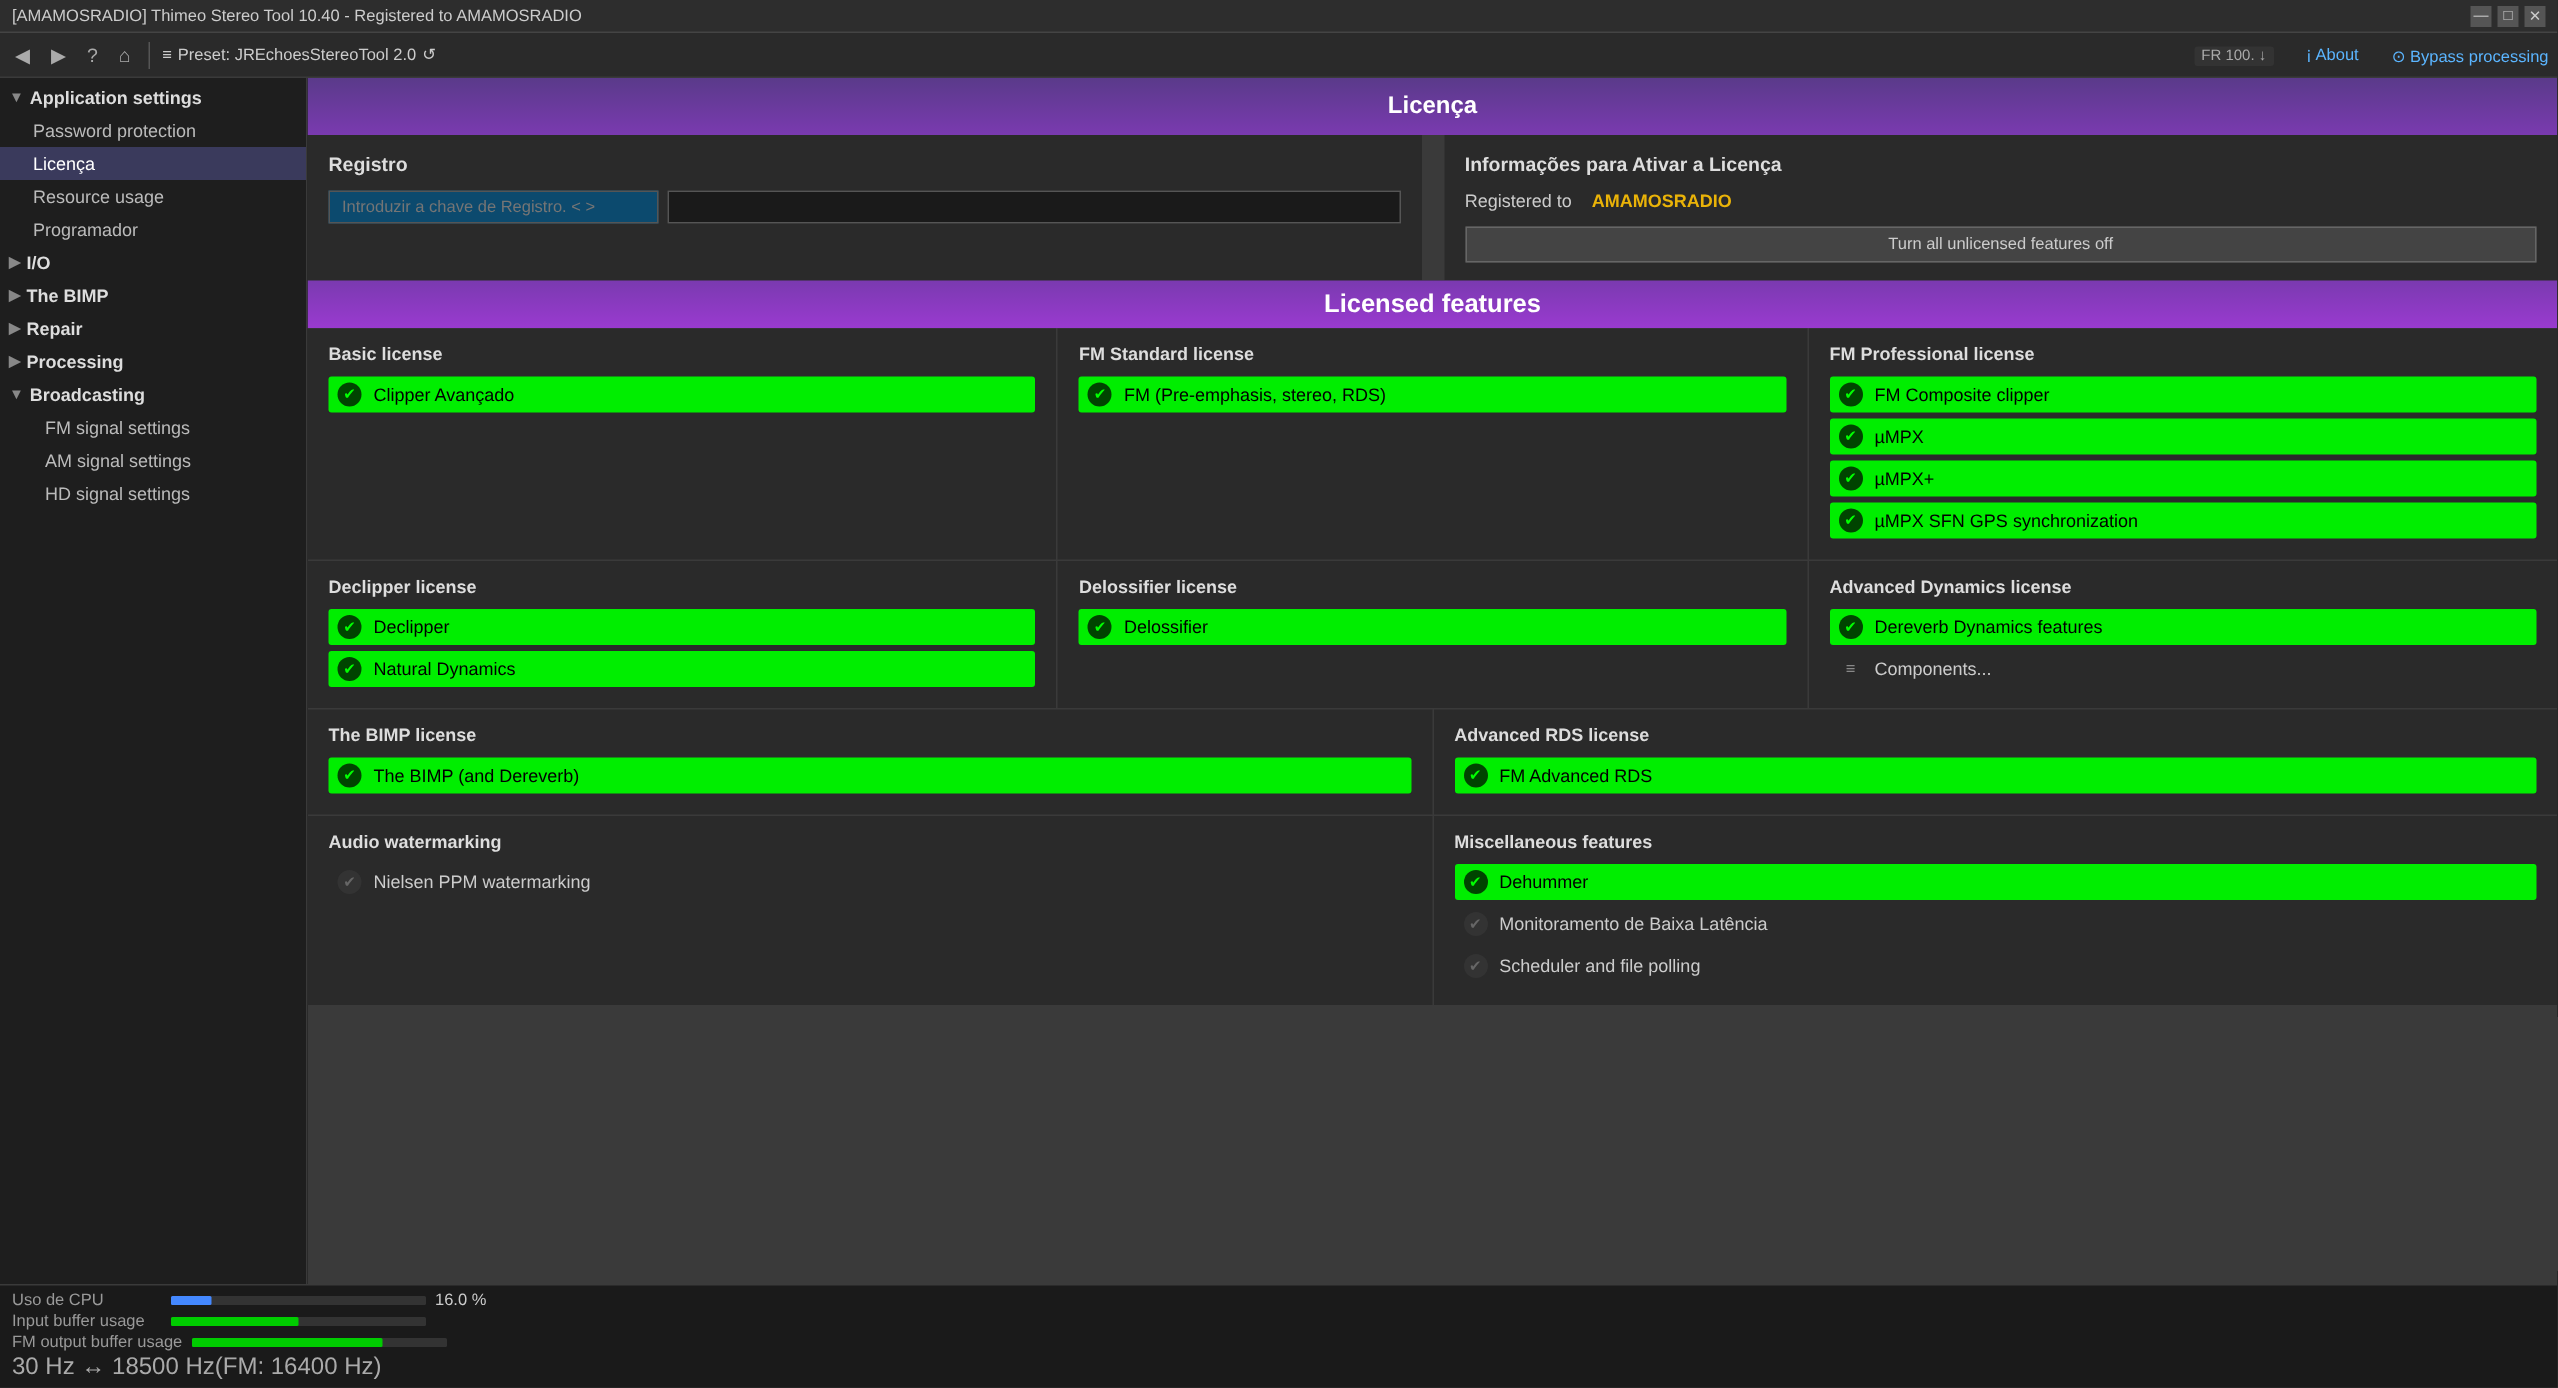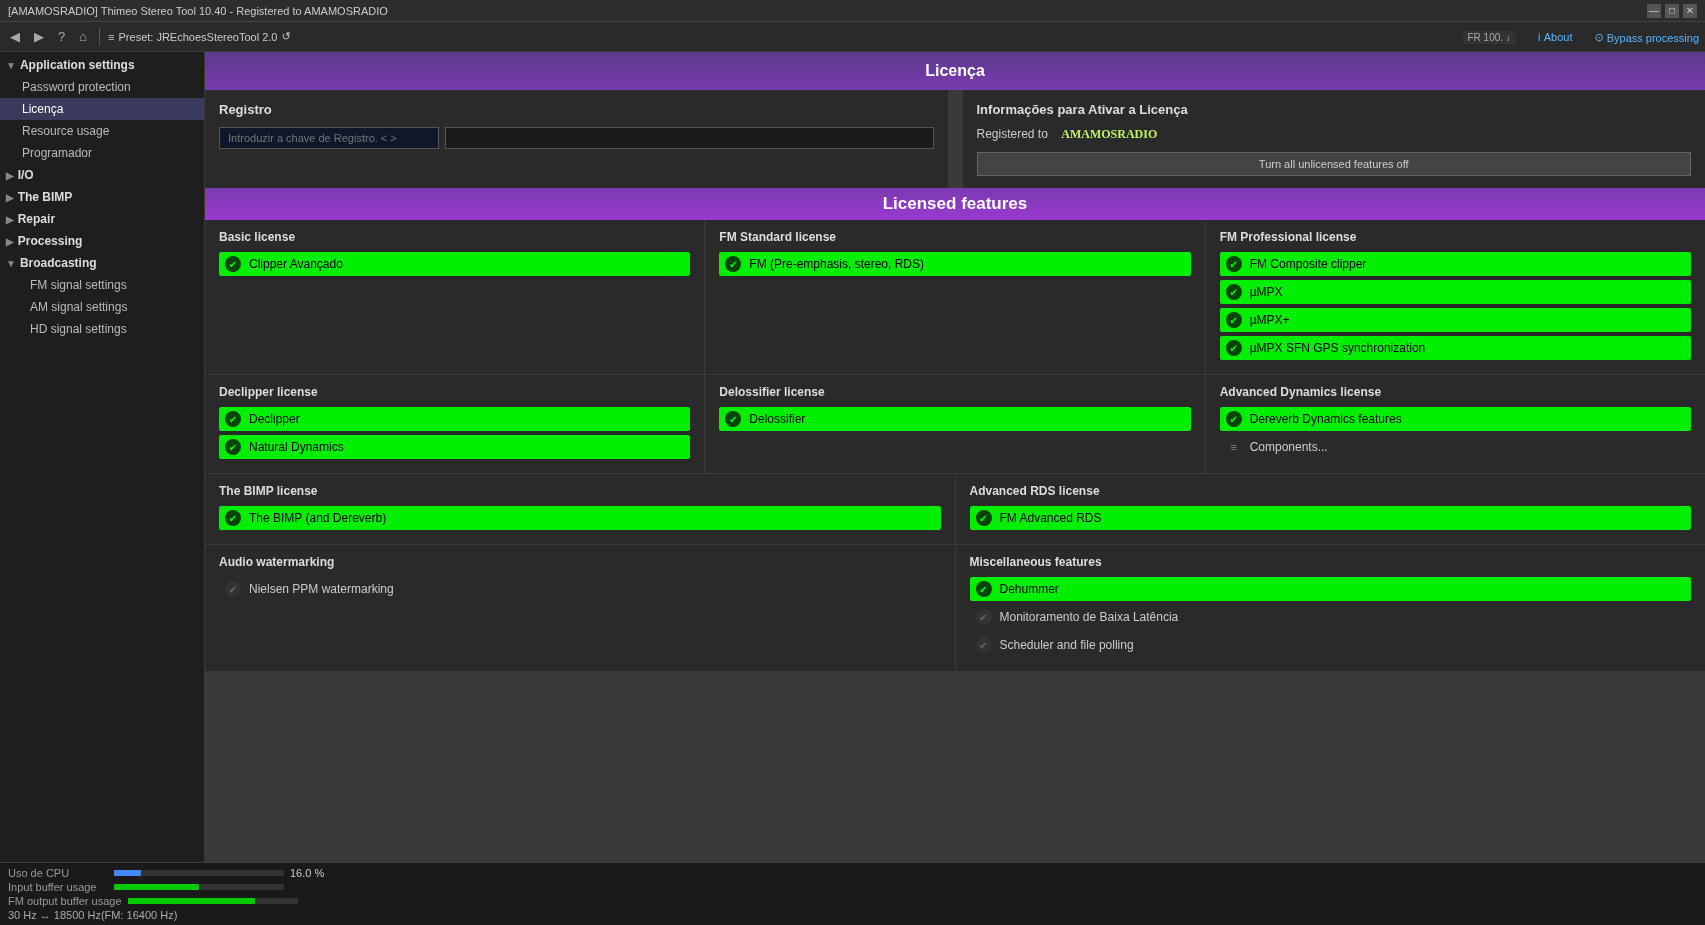--- a/index.html
+++ b/index.html
@@ -184,21 +184,21 @@
       font-size: 13px;
       font-weight: bold;
       margin-bottom: 10px;
     }
     .registro-input-row {
       display: flex;
       gap: 6px;
       margin-bottom: 8px;
     }
     .registro-input {
-      background: #0f172a;
+      background: #0c4a6e;
       border: 1px solid #555;
       color: #999;
       padding: 4px 8px;
       font-size: 11px;
       width: 220px;
     }
     .registro-input-wide {
       background: #1a1a1a;
       border: 1px solid #555;
       color: #999;
@@ -215,23 +215,22 @@
       font-size: 11px;
       width: 100%;
       text-align: center;
     }
     .registered-text {
       color: #ccc;
       font-size: 12px;
       margin-bottom: 10px;
     }
     .registered-name {
-      color: #bef264;
+      color: #eab308;
       font-weight: bold;
-      font-family: Liberation Serif, serif;
     }
     .btn-turn-off {
       background: #444;
       border: 1px solid #666;
       color: #ccc;
       padding: 5px 12px;
       cursor: pointer;
       font-size: 11px;
       width: 100%;
       text-align: center;
@@ -352,21 +351,21 @@
       max-width: 170px;
     }
     .progress-bar-fill {
       height: 100%;
       border-radius: 1px;
     }
     .progress-blue { background: #4488ff; }
     .progress-green { background: #00cc00; }
     .status-freq {
       color: #aaa;
-      font-size: 11px;
+      font-size: 16px;
       margin-top: 2px;
     }
   </style>
 </head>
 <body>
 
 <div class="title-bar">
   <span class="title-bar-text">[AMAMOSRADIO] Thimeo Stereo Tool 10.40 - Registered to AMAMOSRADIO</span>
   <div class="title-bar-controls">
     <button class="title-bar-btn">—</button>

